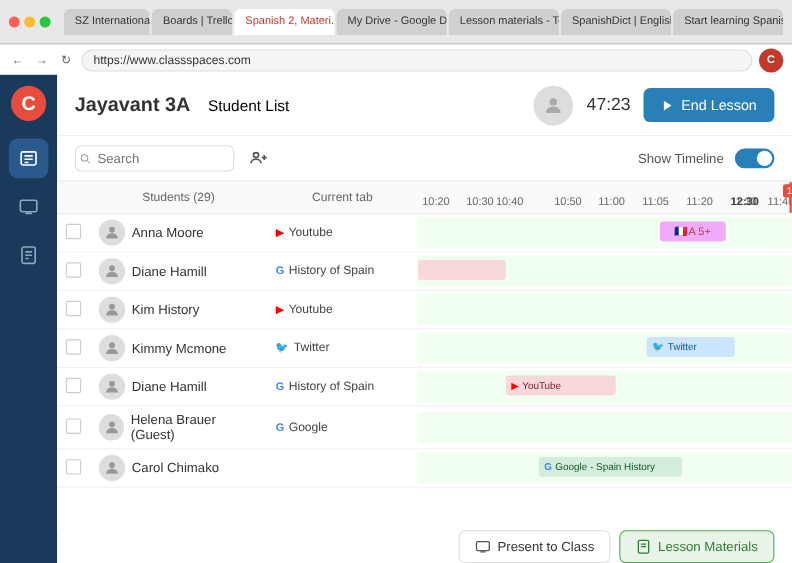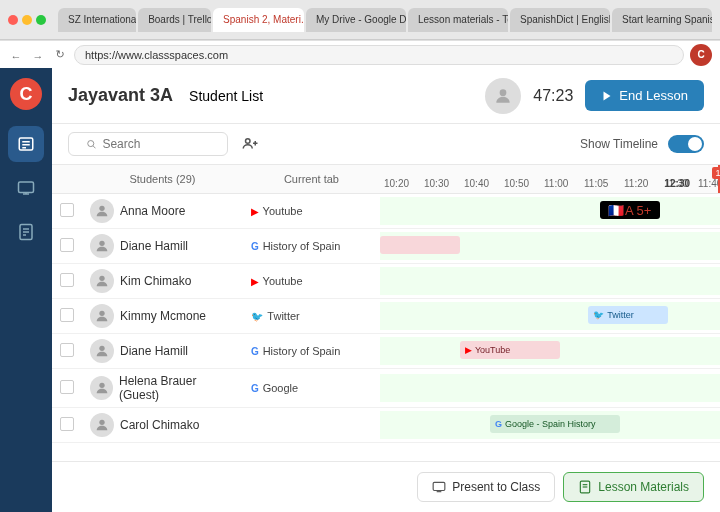--- a/index.html
+++ b/index.html
@@ -37,42 +37,42 @@
     .header { display: flex; align-items: center; padding: 0 16px; height: 56px; border-bottom: 1px solid #e8e8e8; background: white; gap: 12px; }
     .header-title { font-size: 18px; font-weight: 600; color: #333; }
     .header-subtitle { font-size: 14px; color: #000000; margin-left: 4px; }
     .header-spacer { flex: 1; }
     .header-avatar { width: 36px; height: 36px; border-radius: 50%; background: #ddd; overflow: hidden; display: flex; align-items: center; justify-content: center; }
     .timer { font-size: 16px; font-weight: 500; color: #333; }
     .end-btn { background: #2980b9; color: white; border: none; padding: 8px 16px; border-radius: 6px; font-size: 13px; cursor: pointer; display: flex; align-items: center; gap: 6px; }
 
     
     .toolbar { display: flex; align-items: center; padding: 8px 16px; border-bottom: 1px solid #e8e8e8; background: white; gap: 10px; }
-    .search-box { display: flex; align-items: center; border: 1px solid #ddd; border-radius: 6px; padding: 4px 17px; gap: 6px; width: 160px; }
+    .search-box { display: flex; align-items: center; border: 1px solid #ddd; border-radius: 6px; padding: 4px 3px; gap: 6px; width: 145px; }
     .search-box input { border: none; outline: none; font-size: 12px; color: #666; background: transparent; width: 100%; }
     .add-student-btn { width: 24px; height: 24px; display: flex; align-items: center; justify-content: center; cursor: pointer; color: #555; }
     .toolbar-spacer { flex: 1; }
     .show-timeline-label { font-size: 12px; color: #555; }
     .toggle { width: 36px; height: 18px; background: #2980b9; border-radius: 9px; position: relative; cursor: pointer; }
     .toggle-knob { width: 14px; height: 14px; background: white; border-radius: 50%; position: absolute; top: 2px; right: 2px; }
 
     
     .table-container { flex: 1; overflow: auto; background: white; }
     table { width: 100%; border-collapse: collapse; }
 
     th { font-size: 11px; color: #666; font-weight: 500; padding: 4px 8px; border-bottom: 1px solid #e8e8e8; background: #fafafa; position: sticky; top: 0; white-space: nowrap; }
     td { padding: 5px 8px; border-bottom: 1px solid #f0f0f0; vertical-align: middle; }
 
     .student-cell { display: flex; align-items: center; gap: 6px; }
     .student-avatar { width: 24px; height: 24px; border-radius: 50%; background: #ddd; overflow: hidden; display: flex; align-items: center; justify-content: center; font-size: 9px; color: #666; }
     .student-name { font-size: 12px; color: #333; }
     .tab-cell { display: flex; align-items: center; gap: 4px; font-size: 11px; color: #444; }
 
     
-    .footer { display: flex; align-items: center; justify-content: flex-end; padding: 10px 16px; border-top: 1px solid #e8e8e8; background: white; gap: 8px; }
+    .footer { display: flex; align-items: center; justify-content: flex-end; padding: 0 16px; border-top: 1px solid #e8e8e8; background: white; gap: 8px; }
     .footer-btn { display: flex; align-items: center; gap: 6px; padding: 7px 14px; border-radius: 6px; font-size: 12px; cursor: pointer; border: 1px solid #ddd; background: white; color: #333; }
     .footer-btn.primary { background: #e8f4e8; border-color: #4caf50; color: #2e7d32; }
 
     .g-icon { color: #4285f4; font-style: normal; font-weight: bold; font-size: 10px; }
     .yt-icon { color: #ff0000; font-size: 10px; }
     .tw-icon { color: #1da1f2; font-size: 10px; }
 
     .checkbox { width: 14px; height: 14px; border: 1px solid #ccc; border-radius: 2px; display: inline-block; }
 
     
@@ -189,21 +189,21 @@
         <thead>
           <tr>
             <th></th>
             <th>Students (29)</th>
             <th>Current tab</th>
             <th style="padding:0; position:relative;">
               <div style="display:flex; position:relative; height:28px; align-items:flex-end;">
                 <div style="display:flex; gap:0; width:100%; padding: 0 4px;">
                   <span style="font-size:10px;color:#666;position:absolute;left:4px;bottom:4px;">10:20</span>
                   <span style="font-size:10px;color:#666;position:absolute;left:44px;bottom:4px;">10:30</span>
-                  <span style="font-size:10px;color:#666;position:absolute;left:84px;bottom:4px;margin-top:24px;">10:40</span>
+                  <span style="font-size:10px;color:#666;position:absolute;left:71px;bottom:4px;margin-top:24px;">10:40</span>
                   <span style="font-size:10px;color:#666;position:absolute;left:124px;bottom:4px;margin-top:27px;">10:50</span>
                   <span style="font-size:10px;color:#666;position:absolute;left:164px;bottom:4px;">11:00</span>
                   <span style="font-size:10px;color:#666;position:absolute;left:204px;bottom:4px;">11:05</span>
                   <span style="font-size:10px;color:#666;position:absolute;left:244px;bottom:4px;">11:20</span>
                   <span style="font-size:10px;color:#666;position:absolute;left:284px;bottom:4px;">11:30</span>
                   <span style="font-size:10px;color:#666;position:absolute;left:318px;bottom:4px;">11:40</span>
                   <span style="font-size:10px;color:#444;position:absolute;right:30px;bottom:4px;font-weight:600;">12:30</span>
                 </div>
                 <div style="position:absolute;right:0;top:0;width:2px;height:100%;background:#e74c3c;"></div>
                 <div style="position:absolute;right:-16px;top:2px;background:#e74c3c;color:white;font-size:9px;padding:1px 3px;border-radius:2px;">12:0</div>
@@ -228,21 +228,21 @@
               </div>
             </td>
             <td>
               <div class="tab-cell">
                 <span class="yt-icon">▶</span>
                 <span>Youtube</span>
               </div>
             </td>
             <td style="padding:0;">
               <div class="tl-cell" style="background:#f0fff0;">
-                <div style="position:absolute;left:220px;top:4px;width:60px;height:18px;background:#000000;border-radius:3px;display:flex;align-items:center;justify-content:center;font-size:13px;color:#c0392b;">🇫🇷A 5+</div>
+                <div style="position:absolute;left:220px;top:4px;width:60px;height:18px;background:#f0abfc;border-radius:3px;display:flex;align-items:center;justify-content:center;font-size:10px;color:#c0392b;">🇫🇷A 5+</div>
               </div>
             </td>
           </tr>
 
           <tr>
             <td><div class="checkbox"></div></td>
             <td>
               <div class="student-cell">
                 <div class="student-avatar">
                   <svg width="16" height="16" viewBox="0 0 24 24" fill="#999">
@@ -269,21 +269,21 @@
           <tr>
             <td><div class="checkbox"></div></td>
             <td>
               <div class="student-cell">
                 <div class="student-avatar">
                   <svg width="16" height="16" viewBox="0 0 24 24" fill="#999">
                       <circle cx="12" cy="8" r="4"></circle>
                       <path d="M4 20c0-4 3.6-7 8-7s8 3 8 7"></path>
                     </svg>
                 </div>
-                <span class="student-name">Kim Chimako</span>
+                <span class="student-name">Kim History</span>
               </div>
             </td>
             <td>
               <div class="tab-cell">
                 <span class="yt-icon">▶</span>
                 <span>Youtube</span>
               </div>
             </td>
             <td style="padding:0;">
                 <div class="tl-cell" style="background:#f0fff0;"></div>

